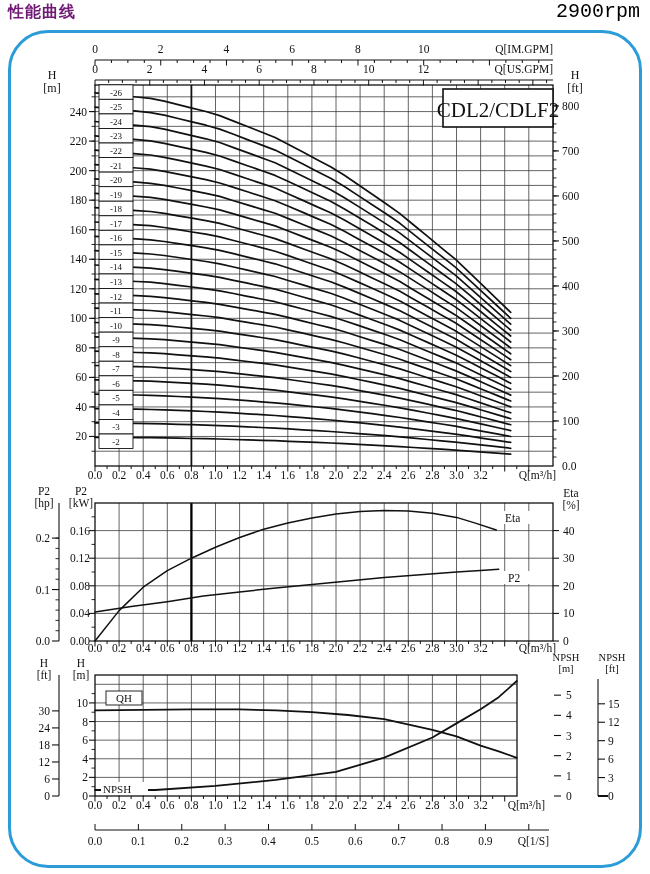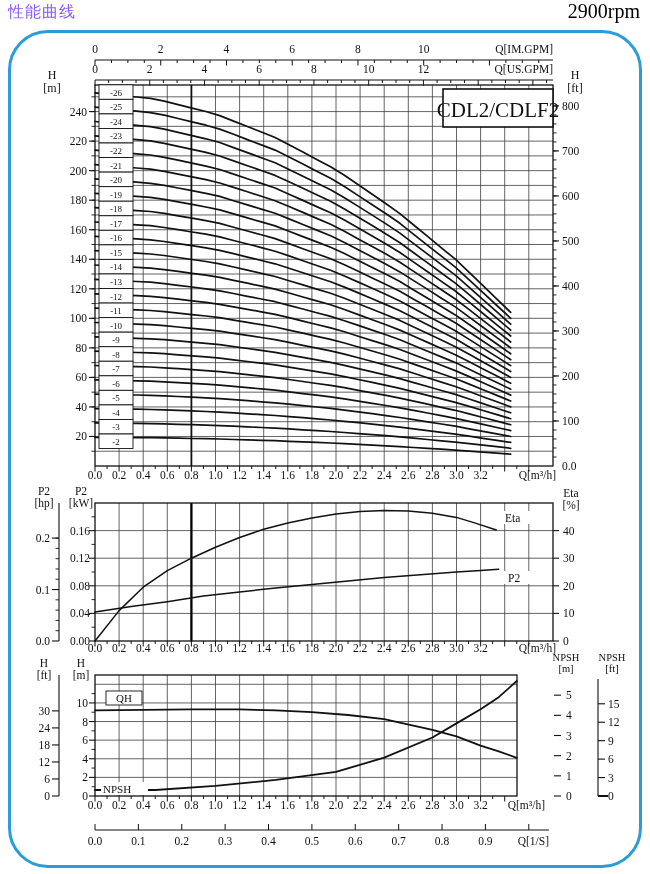--- a/index.html
+++ b/index.html
@@ -1,22 +1,22 @@
 <!DOCTYPE html>
 <html><head>
 <meta charset="utf-8">
 <style>
   html,body{margin:0;padding:0;background:#fff;}
   #stage{position:relative;width:650px;height:874px;background:#fff;overflow:hidden;
          font-family:"Liberation Serif",serif;color:#111;}
   #frame{position:absolute;left:8px;top:30px;width:634px;height:838px;box-sizing:border-box;
          border:3px solid #2b9cd8;border-radius:40px;background:#fff;}
   #cn-title{position:absolute;left:8px;top:2px;font-family:"Liberation Sans","DejaVu Sans",sans-serif;
-            font-weight:normal;font-size:16px;letter-spacing:1px;color:#8b5cf6;}
-  #rpm{position:absolute;right:10px;top:0px;font-family:Liberation Serif, serif;font-size:20px;color:#000;}
+            font-weight:bold;font-size:16px;letter-spacing:1px;color:#701a75;}
+  #rpm{position:absolute;right:10px;top:0px;font-family:Liberation Mono, monospace;font-size:20px;color:#000;}
   svg{position:absolute;left:0;top:0;}
   svg text{font-family:"Liberation Serif",serif;fill:#111;}
 </style>
 </head>
 <body>
 
 <div id="stage">
   <div id="cn-title">性能曲线</div>
   <div id="rpm">2900rpm</div>
   <div id="frame" style="border-color: rgb(43, 156, 216);"></div>

